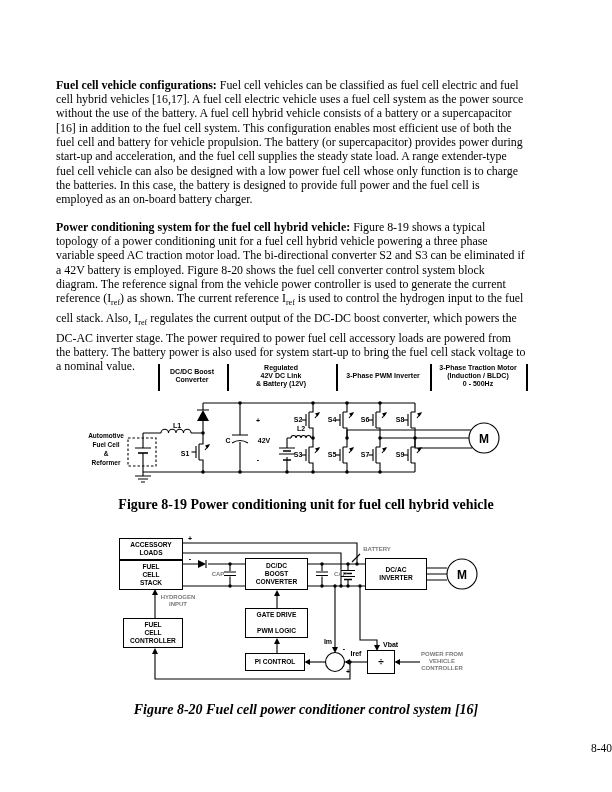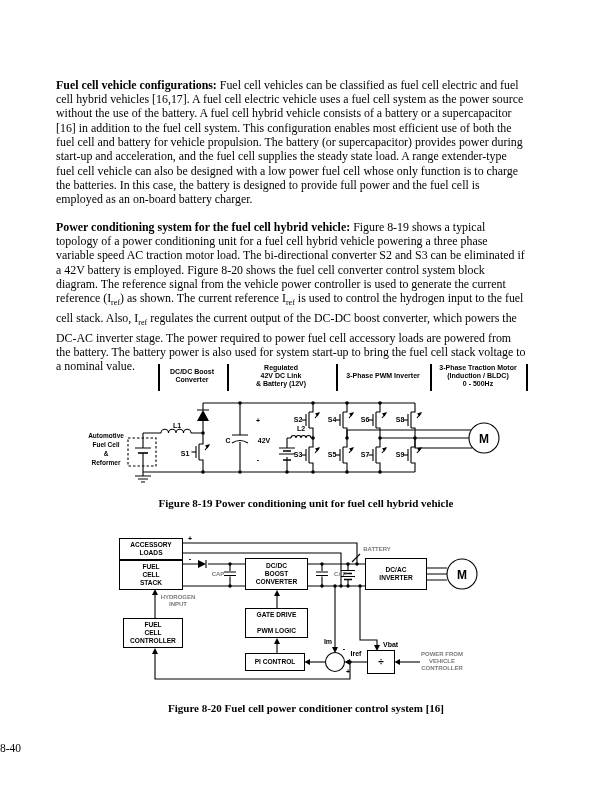--- a/index.html
+++ b/index.html
@@ -1,22 +1,22 @@
 <!DOCTYPE html>
 <html><head>
 <meta charset="utf-8">
 <style>
   html,body{margin:0;padding:0;background:#e8e8e8;}
   #page{position:relative;width:612px;height:792px;background:#ffffff;margin:0 auto;overflow:hidden;
         font-family:"Liberation Serif",serif;color:#000;}
   .para{position:absolute;left:56px;width:470px;font-size:11.9px;line-height:14.3px;text-align:left;}
   .para b{font-weight:bold;}
   .para sub{font-size:0.68em;}
-  .caption{position:absolute;left:0;width:612px;text-align:center;font-weight:bold;font-size:11px;}
-  .pagenum{position:absolute;left:0;width:612px;text-align:left;font-size:11.5px;}
+  .caption{position:absolute;left:0;width:612px;text-align:center;font-weight:bold;font-size:14px;}
+  .pagenum{position:absolute;left:0;width:612px;text-align:right;font-size:11.5px;}
   .fig{position:absolute;left:0;width:612px;}
   .fig svg{position:absolute;left:0;top:0;}
   .lbl{position:absolute;font-family:"Liberation Sans",sans-serif;font-weight:bold;
        font-size:6.5px;line-height:8px;text-align:center;white-space:pre-line;}
   .gray{color:#7a7a7a;font-weight:bold;font-size:6px;line-height:7px;}
   .hdr{font-size:7px;line-height:8.2px;}
   .bar{position:absolute;width:1.5px;background:#000;}
   .blk{position:absolute;border:1.2px solid #000;background:#fff;display:flex;align-items:center;
        justify-content:center;text-align:center;font-family:"Liberation Sans",sans-serif;
        font-weight:bold;font-size:6.6px;line-height:8px;white-space:pre-line;box-sizing:border-box;}
@@ -263,16 +263,16 @@
 INVERTER</div>
     <div class="blk" style="left:367px;top:114px;width:28px;height:24px;font-size:10px;">÷</div>
 
     <div class="lbl gray" style="left:153px;top:58px;width:50px;">HYDROGEN
 INPUT</div>
     <div class="lbl gray" style="left:410px;top:115px;width:64px;">POWER FROM
 VEHICLE
 CONTROLLER</div>
   </div>
 
-  <div class="caption" style="top:702px;">Figure 8-20 Fuel cell power conditioner control system [16]</div>
+  <div class="caption" style="top:702px;font-style:italic;">Figure 8-20 Fuel cell power conditioner control system [16]</div>
 
   <div class="pagenum" style="top:742px;">8-40</div>
 </div>
 
 </body></html>

